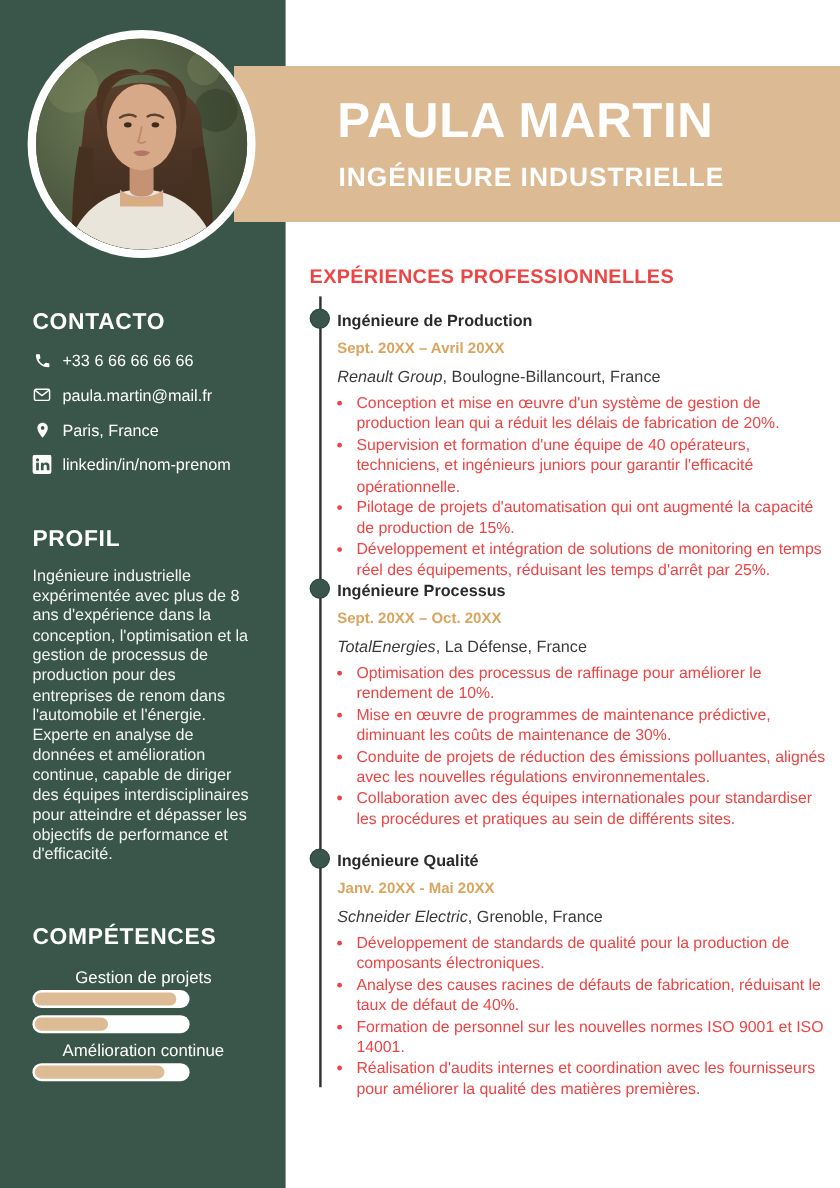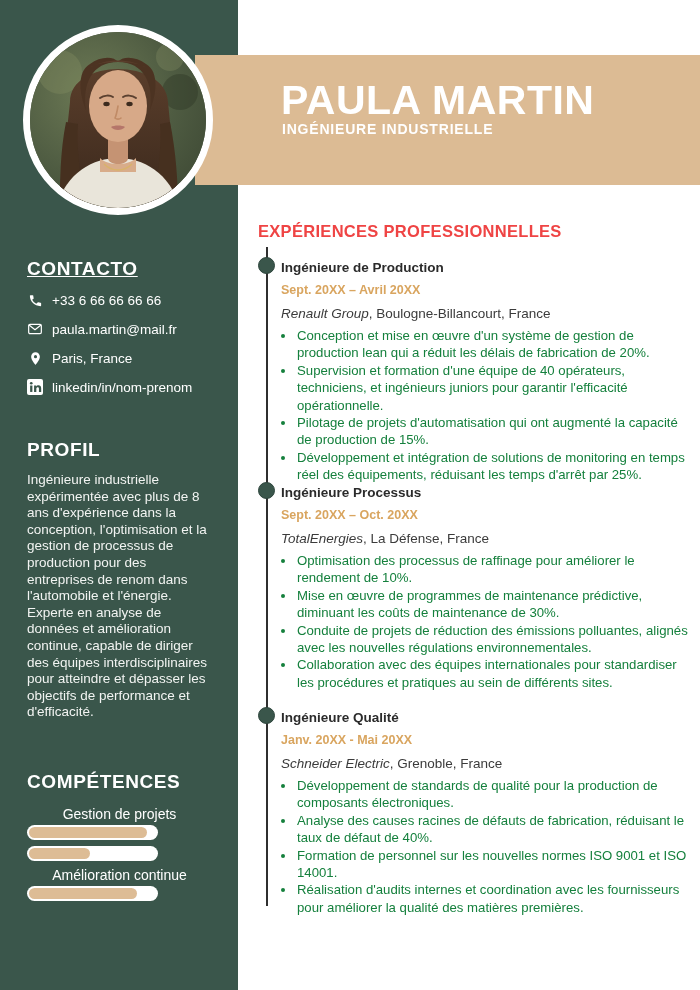--- a/index.html
+++ b/index.html
@@ -7,54 +7,54 @@
   .page{position:relative;width:700px;height:990px;background:#ffffff;overflow:hidden;}
 
   
   .sidebar{position:absolute;left:0;top:0;width:238px;height:990px;background:#3A564B;z-index:1;}
   .photo-wrap{position:absolute;left:23px;top:25px;width:176px;height:176px;border:7px solid #ffffff;
     border-radius:50%;overflow:hidden;z-index:3;background:#4a5740;}
   .photo-wrap svg{display:block;width:100%;height:100%;}
 
   .side-content{position:absolute;left:0;top:215px;width:238px;padding:0 26px 0 27px;box-sizing:border-box;z-index:4;color:#ffffff;}
   .side-h{font-size:19px;font-weight:800;letter-spacing:0.6px;color:#ffffff;}
-  .h-contact{margin-top:43px;text-decoration:underline;}
+  .h-contact{margin-top:43px;}
   .contact-list{margin-top:12px;}
   .contact-row{display:flex;align-items:center;margin-bottom:13px;height:16px;}
   .contact-row .cicon{width:16px;height:16px;flex:0 0 16px;margin-right:9px;display:flex;align-items:center;justify-content:center;}
   .contact-row .ctext{font-size:13.5px;color:#ffffff;white-space:nowrap;}
 
   .h-profil{margin-top:44px;}
   .profil-text{margin-top:11px;font-size:13.5px;line-height:16.6px;color:#f2f4f2;}
 
   .h-comp{margin-top:50px;}
   .skills{margin-top:13px;text-align:center;}
   .skill{margin-bottom:6px;}
   .skill-label{font-size:14px;color:#ffffff;margin-bottom:3px;}
   .skill-track{width:131px;height:15px;background:#ffffff;border-radius:8px;padding:2px;box-sizing:border-box;}
   .skill-fill{height:11px;background:#DDBC95;border-radius:6px;}
 
   
   .band{position:absolute;left:195px;right:0;top:55px;height:130px;background:#DCBB94;z-index:2;}
   .band-name{position:absolute;left:86px;top:24px;font-size:41px;font-weight:800;color:#ffffff;letter-spacing:0.5px;line-height:1.05;}
-  .band-sub{position:absolute;left:87px;top:66px;font-size:14px;font-weight:600;color:#ffffff;letter-spacing:0.8px;}
+  .band-sub{position:absolute;left:87px;top:80px;font-size:22px;font-weight:600;color:#ffffff;letter-spacing:0.8px;}
 
   
   .main{position:absolute;left:258px;top:222px;width:432px;z-index:2;}
   .main-h{font-size:16.5px;font-weight:800;color:#ef4444;letter-spacing:0.3px;}
   .timeline{position:relative;margin-top:6px;}
   .timeline-line{position:absolute;left:7.5px;top:0;width:2px;height:659px;background:#2f2f2f;}
   .exp{position:relative;height:225px;box-sizing:border-box;padding:12px 0 0 23px;}
   .exp-dot{position:absolute;left:0;top:10px;width:17px;height:17px;border-radius:50%;background:#3A564B;border:1px solid #2e463d;box-sizing:border-box;}
   .exp-title{font-size:13.5px;font-weight:700;color:#2b2b2b;line-height:17px;}
   .exp-dates{margin-top:7px;font-size:12.5px;font-weight:700;color:#D9A55F;line-height:15px;}
   .exp-company{margin-top:7px;font-size:13.5px;color:#3b3b3b;line-height:17px;}
   .exp-company .co{font-style:italic;}
   .exp-bullets{margin:5px 0 0 0;padding:0 0 0 15px;list-style:disc;}
-  .exp-bullets li{font-size:13.2px;line-height:17.4px;color:#15803d;padding-left:1px;}
+  .exp-bullets li{font-size:13.2px;line-height:17.4px;color:#ef4444;padding-left:1px;}
 </style>
 </head>
 <body>
 
 <div class="page">
 
   <div class="sidebar"></div>
 
   <div class="band">
     <div class="band-name">PAULA MARTIN</div>

